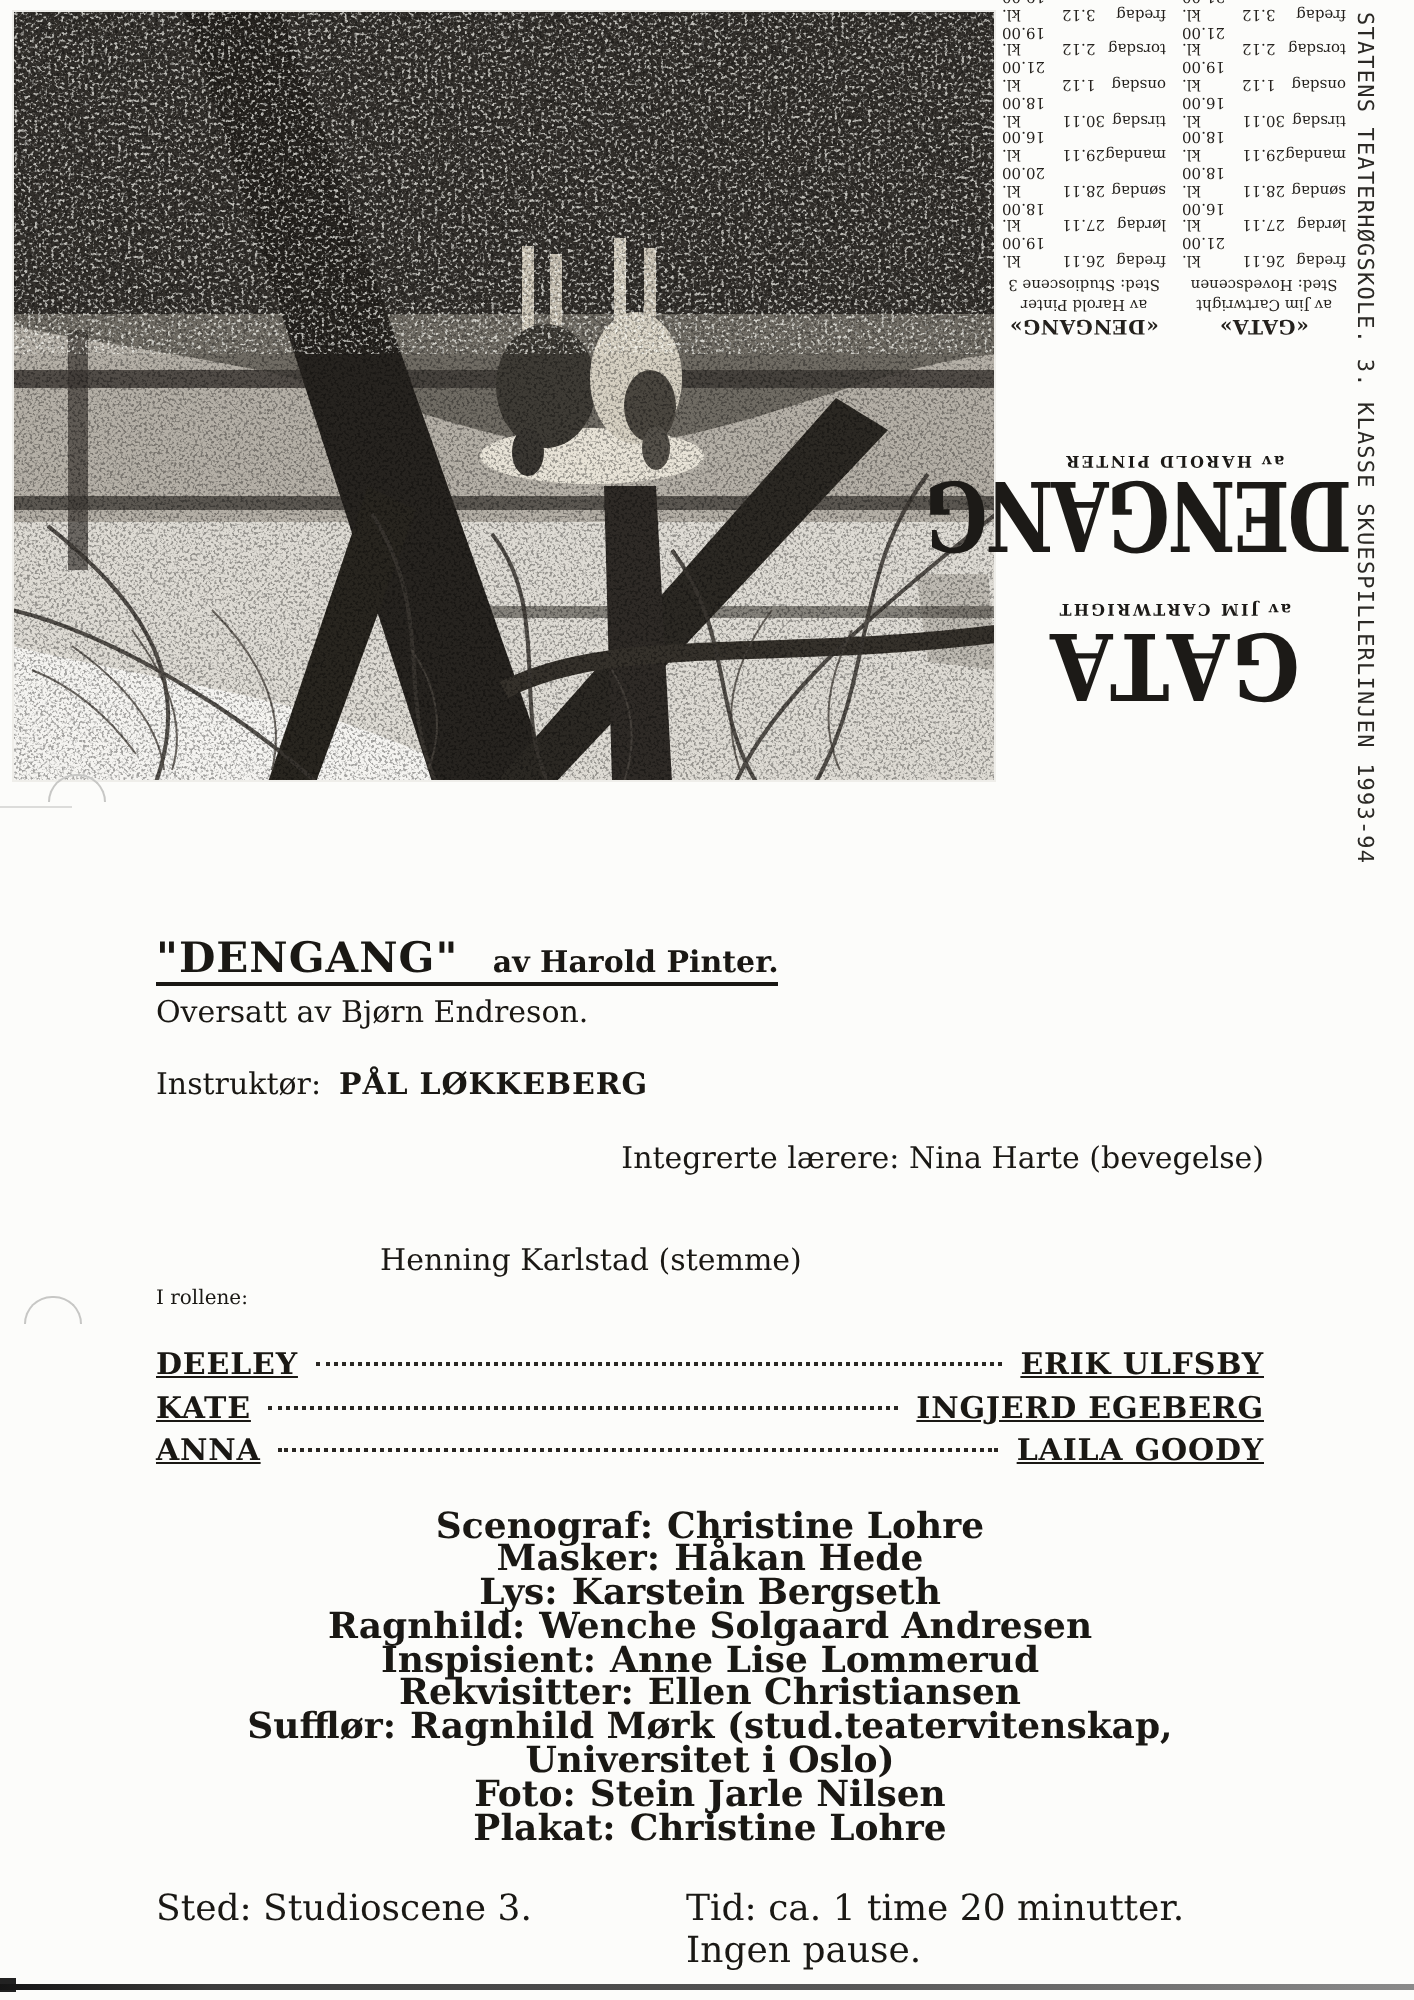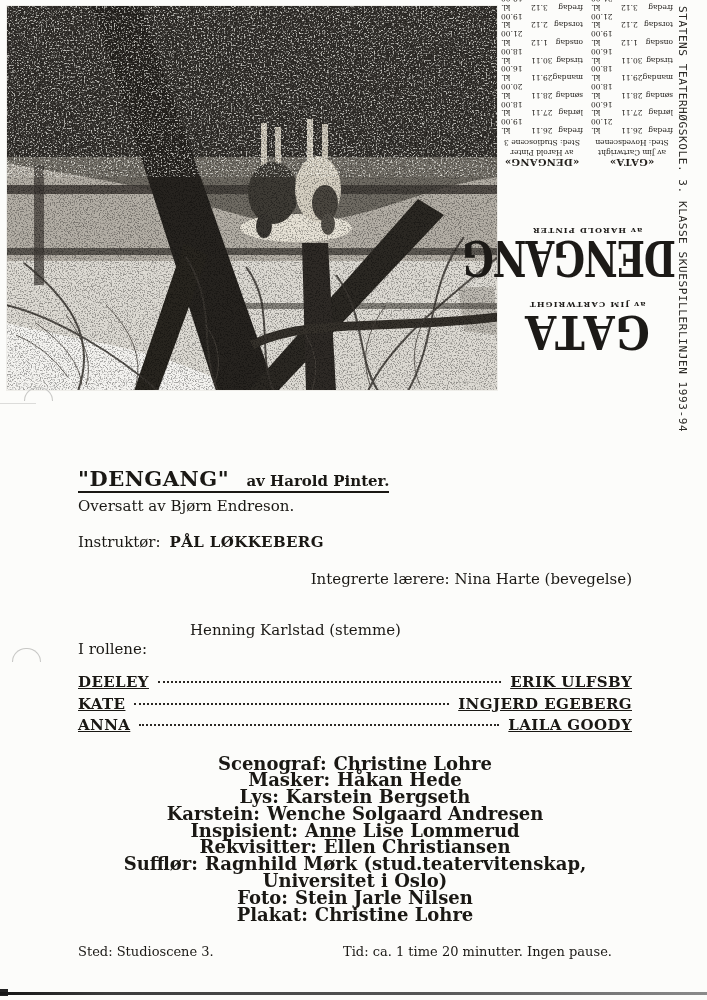--- a/index.html
+++ b/index.html
@@ -54,28 +54,28 @@
   .main{position:absolute;left:78px;top:466px;width:554px;}
   .title-line{margin:0 0 6px 0;}
   .title-underline{border-bottom:2px solid #1a1814;padding-bottom:1px;}
   .play-title{font-weight:bold;font-size:21px;letter-spacing:.5px;}
   .title-suffix{font-weight:bold;font-size:15px;margin-left:12px;}
   .body-line{font-size:15px;line-height:19px;}
   .director-line{margin-top:17px;font-size:15px;}
   .director-name{font-weight:bold;margin-left:9px;letter-spacing:.4px;}
   .teachers-line{margin-top:19px;font-size:15px;text-align:right;}
   .teacher2-line{font-size:15px;padding-left:112px;line-height:20px;margin-top:32px;}
-  .roles-heading{font-size:15px;line-height:19px;}
+  .roles-heading{font-size:10px;line-height:19px;}
   .cast{margin-top:13px;text-decoration:underline;}
   .cast-row{display:flex;align-items:baseline;font-weight:bold;font-size:15px;line-height:21.5px;letter-spacing:.4px;}
   .dots{flex:1;border-bottom:2px dotted #2a2723;margin:0 9px;position:relative;top:-4px;}
   .crew{margin-top:19px;text-align:center;}
   .crew-row{font-weight:bold;font-size:18px;line-height:16.8px;}
   .crew-label{margin-right:7px;}
-  .where-when{position:relative;margin-top:21px;font-size:13px;height:20px;}
+  .where-when{position:relative;margin-top:21px;font-size:18px;height:20px;}
   .duration{position:absolute;left:265px;top:0;}
 
   
   .arc{
     position:absolute;width:27px;height:13px;border:1.4px solid #c7c7c5;border-bottom:none;
     border-top-left-radius:14px;border-top-right-radius:14px;
   }
   .arc-1{left:24px;top:387px;}
   .arc-2{left:12px;top:648px;}
   .faint-line{position:absolute;left:0;top:403px;width:36px;height:1px;background:#dcdcda;}
@@ -345,21 +345,21 @@
 
         <div class="crew-row">
           <span class="crew-label">Masker:</span><span>Håkan Hede</span>
         </div>
 
         <div class="crew-row">
           <span class="crew-label">Lys:</span><span>Karstein Bergseth</span>
         </div>
 
         <div class="crew-row">
-          <span class="crew-label">Karstein:</span><span>Wenche Solgaard Andresen</span>
+          <span class="crew-label">Ragnhild:</span><span>Wenche Solgaard Andresen</span>
         </div>
 
         <div class="crew-row">
           <span class="crew-label">Inspisient:</span><span>Anne Lise Lommerud</span>
         </div>
 
         <div class="crew-row">
           <span class="crew-label">Rekvisitter:</span><span>Ellen Christiansen</span>
         </div>
 

